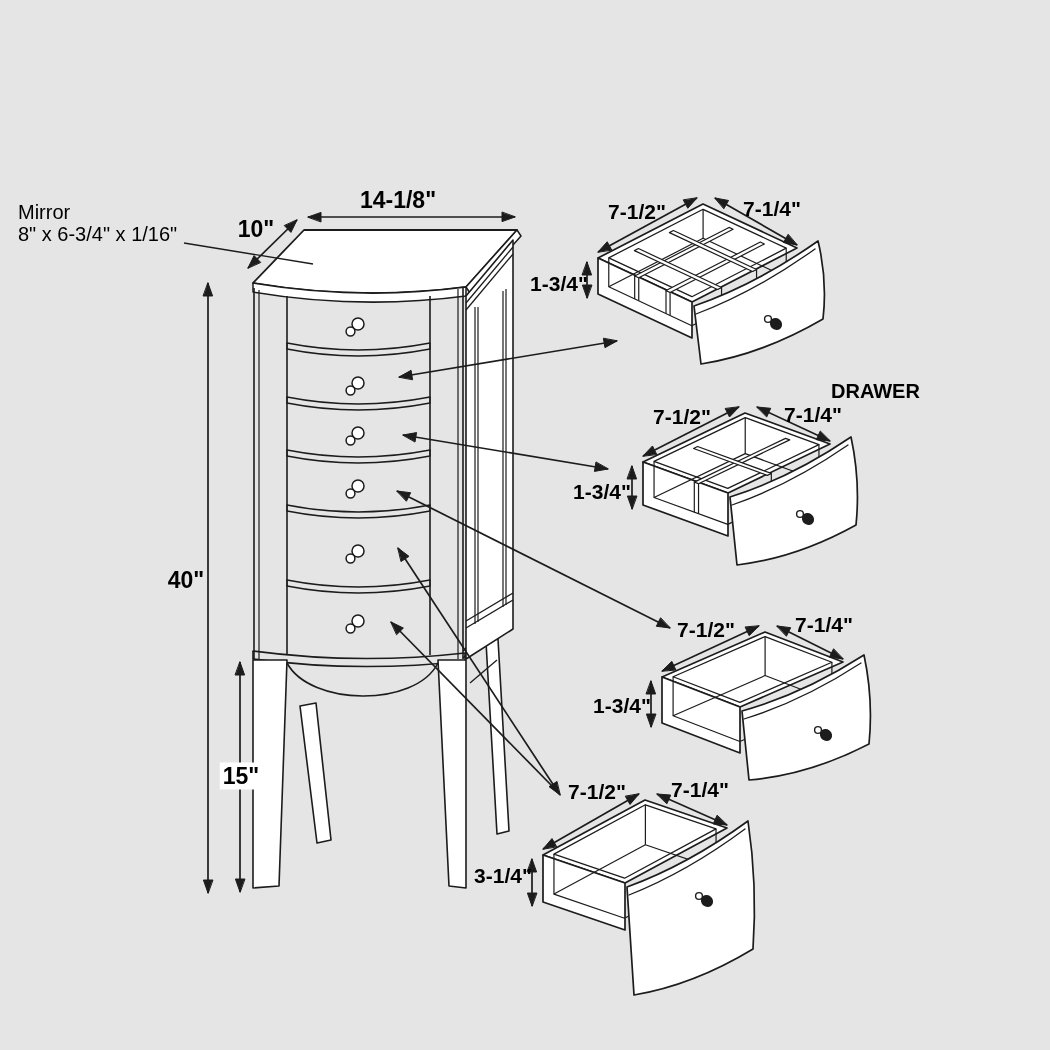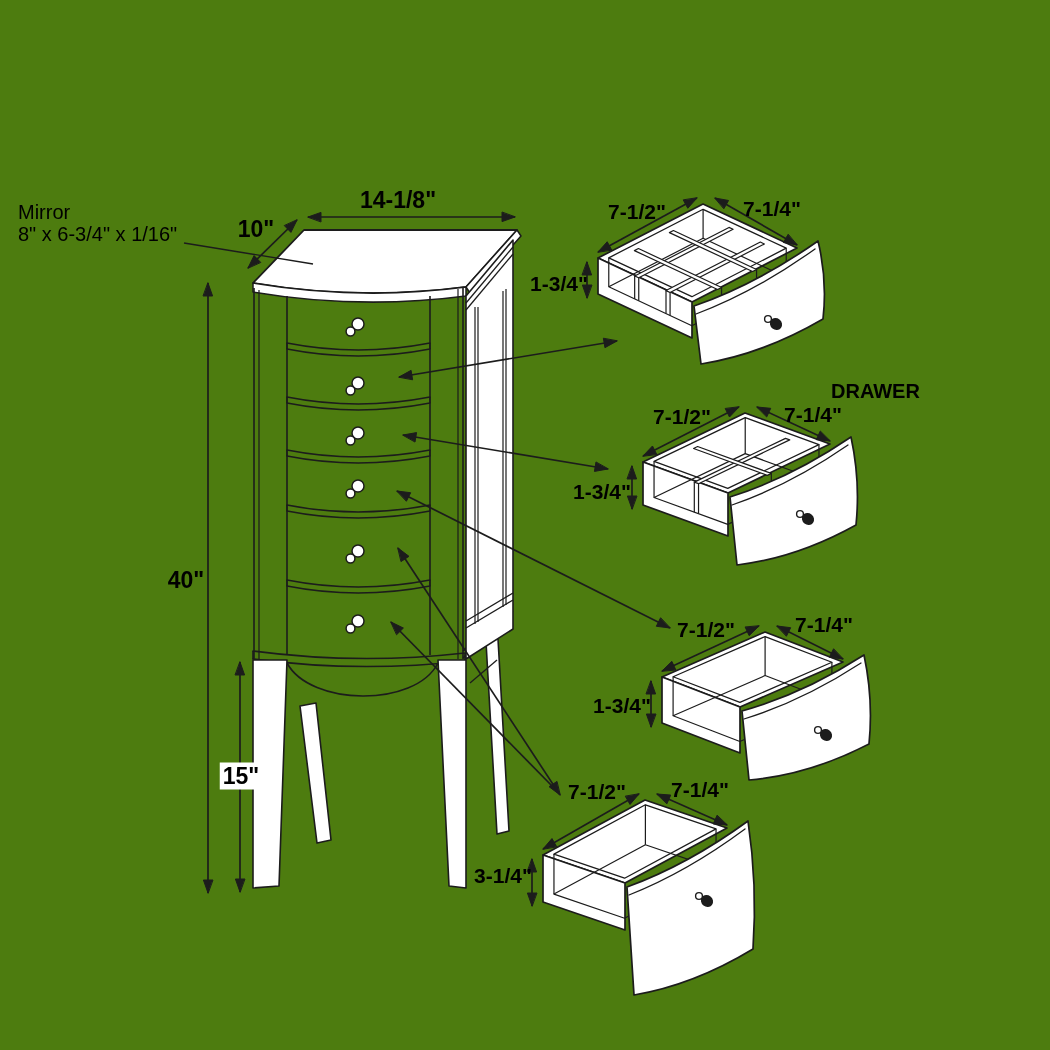--- a/index.html
+++ b/index.html
@@ -1,16 +1,16 @@
 <!DOCTYPE html>
 <html><head>
 <meta charset="utf-8">
 <style>
   html,body{margin:0;padding:0;background:#fff;}
-  .stage{position:relative;width:1050px;height:1050px;background:#4d7c0f;overflow:hidden;
+  .stage{position:relative;width:1050px;height:1050px;background:#e5e5e5;overflow:hidden;
          font-family:"Liberation Sans",sans-serif;color:#000;}
   .stage svg{position:absolute;left:0;top:0;}
   .lbl{position:absolute;white-space:nowrap;color:#000;}
   .c{transform:translate(-50%,-50%);}
   .dim{font-weight:bold;font-size:23px;}
   .ddim{font-weight:bold;font-size:21px;}
   .note{font-weight:bold;font-size:20px;margin-top:41px;}
   .plain{font-size:20px;}
   .bg{background:#ffffff;padding:0 3px;}
 </style>

